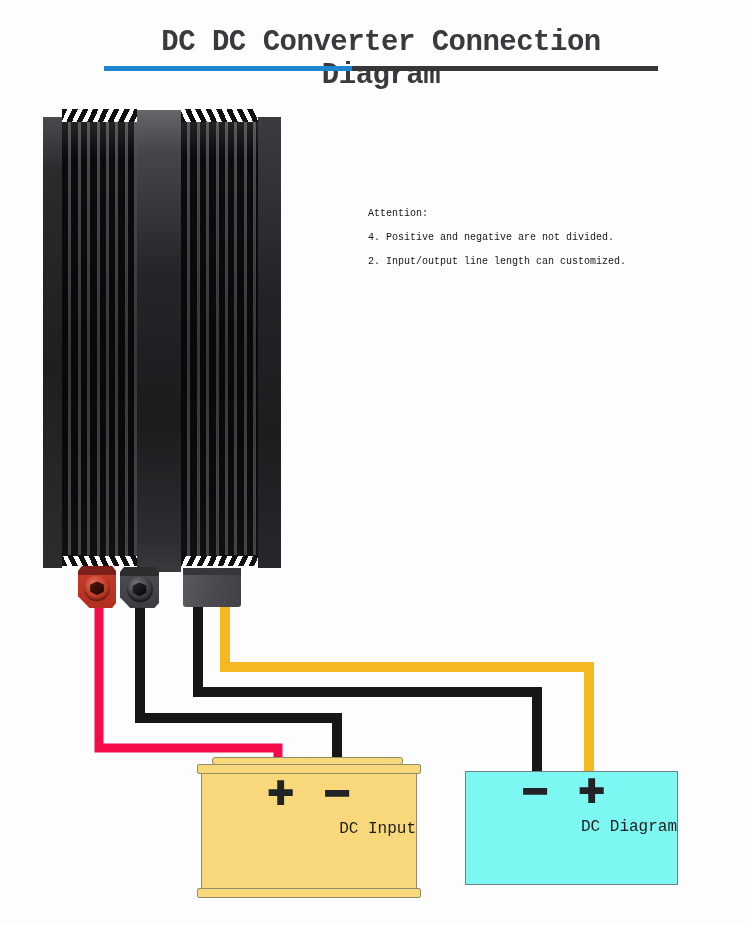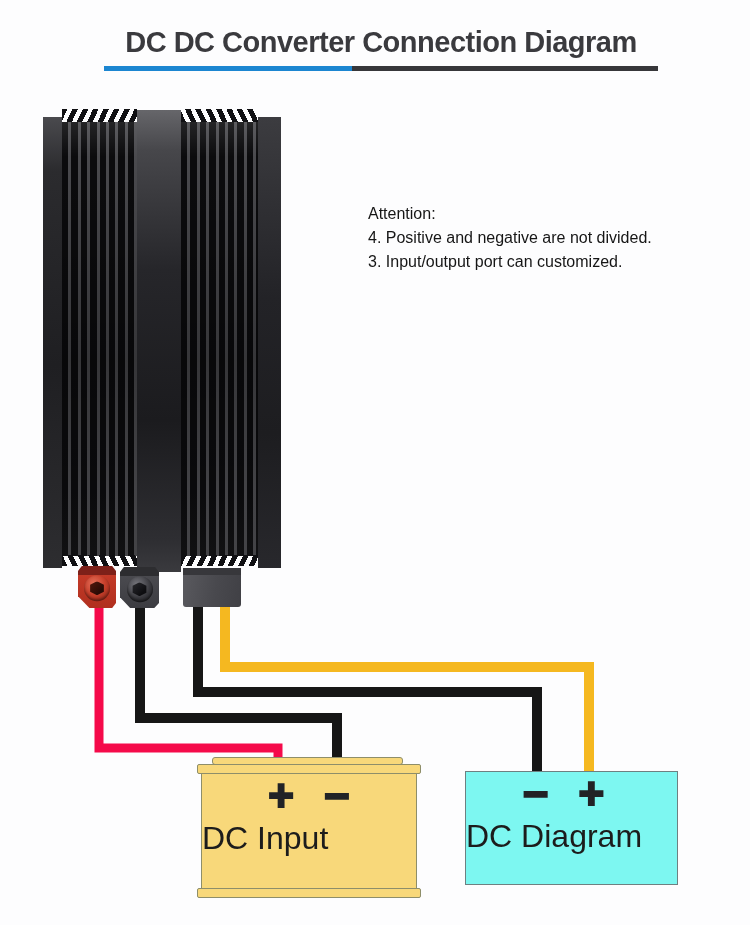--- a/index.html
+++ b/index.html
@@ -1,34 +1,34 @@
 <!DOCTYPE html>
 <html style="--accent-blue: #1c86d1; --underline-dark: #37373a; --wire-red: #f50a4a; --wire-black: #161616; --wire-yellow: #f5b820; --input-fill: #f8d87a; --input-border: #8e8e6a; --output-fill: #7df7f1; --output-border: #6e8081;"><head>
 <meta charset="utf-8">
 <style>
   html,body{margin:0;padding:0;background:#ffffff;}
   .stage{
     position:relative;width:750px;height:925px;overflow:hidden;
     background:#fdfdfe;
-    font-family:Liberation Sans, sans-serif;
+    font-family:Liberation Mono, monospace;
     color:#1a1a1a;
   }
   .abs{position:absolute;}
 
   
   .page-title{
     left:104px;top:26px;width:554px;text-align:center;
     font-size:29px;font-weight:bold;letter-spacing:-0.5px;color:#3a3a3e;
   }
   .title-rule{left:104px;top:66px;width:554px;height:5px;font-size:0;}
   .rule-blue{display:inline-block;width:248px;height:5px;vertical-align:top;background:var(--accent-blue,#1c86d1);}
   .rule-dark{display:inline-block;width:306px;height:5px;vertical-align:top;background:var(--underline-dark,#37373a);}
 
   
-  .attention{left:368px;top:202px;width:350px;font-size:16px;line-height:24px;color:#161616;}
+  .attention{left:368px;top:202px;width:350px;font-size:10px;line-height:24px;color:#161616;}
 
   
   .col-left{left:43px;top:117px;width:19px;height:451px;
     background:linear-gradient(180deg,#4a4a4e 0%,#2b2b2e 12%,#1f1f22 55%,#2d2d30 100%);}
   .col-right{left:258px;top:117px;width:23px;height:451px;
     background:linear-gradient(180deg,#3c3c40 0%,#232327 40%,#1d1d20 70%,#28282c 100%);}
   .col-center{left:137px;top:110px;width:44px;height:462px;
     background:linear-gradient(180deg,#66666a 0px,#47474b 40px,#26262a 160px,#1b1b1e 310px,#2e2e32 430px,#3a3a3e 100%);}
   .fins{width:75px;
     background-image:
@@ -79,38 +79,38 @@
   .box-part{box-sizing:border-box;border:1.5px solid var(--input-border,#8e8e6a);background:var(--input-fill,#f8d87a);z-index:3;}
   .in-bar1{left:212px;top:757px;width:191px;height:8px;border-radius:3px;}
   .in-bar2{left:197px;top:764px;width:224px;height:10px;border-radius:2px;}
   .in-body{left:201px;top:773px;width:216px;height:116px;}
   .in-bar3{left:197px;top:888px;width:224px;height:10px;border-radius:2px;}
   .out-body{box-sizing:border-box;left:465px;top:771px;width:213px;height:114px;z-index:3;
     border:1.5px solid var(--output-border,#6e8081);background:var(--output-fill,#7df7f1);}
 
   .sym-row{display:flex;justify-content:center;align-items:center;gap:30px;height:40px;margin-top:2px;}
   .sym{font-size:44px;font-weight:bold;color:#222326;line-height:40px;-webkit-text-stroke:2px #222326;}
-  .box-title{text-align:left;font-size:32px;color:#1c1c1c;margin-top:4px;}
+  .box-title{text-align:right;font-size:16px;color:#1c1c1c;margin-top:4px;}
   .box-sub{text-align:center;font-size:17px;color:#1c1c1c;margin-top:10px;}
   .out-body .sym-row{transform:translateX(-8px);}
 </style>
 </head>
 <body>
 
 <div class="stage">
 
   <div class="abs page-title">DC DC Converter Connection Diagram</div>
   <div class="abs title-rule">
     <span class="rule-blue"></span><span class="rule-dark"></span>
   </div>
 
   <div class="abs attention">
     <div>Attention:</div>
     <div>4. Positive and negative are not divided.</div>
-    <div>3. Input/output port can customized.</div>
+    <div>2. Input/output line length can customized.</div>
   </div>
 
   <div>
     <div class="abs col-left"></div>
     <div class="abs teeth teeth-top-left"></div>
     <div class="abs fins fins-left"></div>
     <div class="abs teeth-bot-left"></div>
     <div class="abs col-center"></div>
     <div class="abs teeth teeth-top-right"></div>
     <div class="abs fins fins-right"></div>

